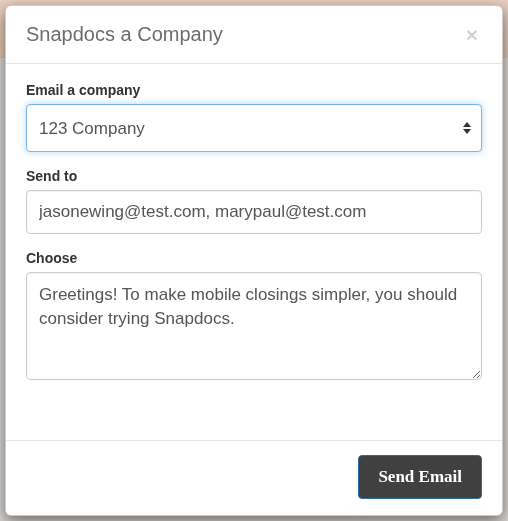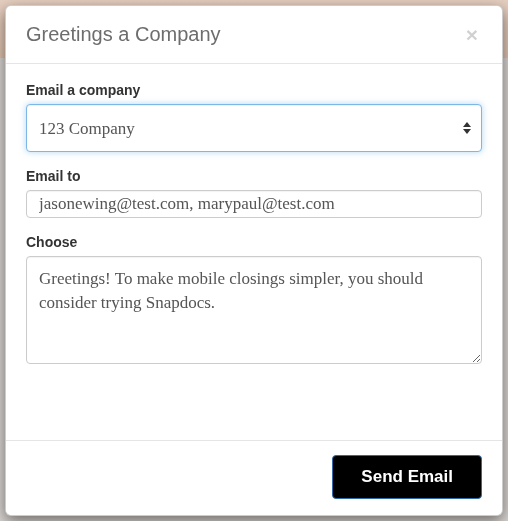--- a/index.html
+++ b/index.html
@@ -62,21 +62,21 @@
     margin-bottom: 6px;
   }
   .form-select, .form-input, .form-textarea {
     width: 100%;
     font-size: 17px;
     color: #555;
     background: #fff;
     border: 1px solid #ccc;
     border-radius: 4px;
     box-shadow: inset 0 1px 1px rgba(0,0,0,0.05);
-    font-family: Liberation Serif, serif;
+    font-family: Liberation Sans, sans-serif;
   }
   .form-select {
     height: 48px;
     padding: 0 30px 0 12px;
     appearance: none;
     -webkit-appearance: none;
     border-color: #7db7e6;
     box-shadow: inset 0 1px 1px rgba(0,0,0,0.06), 0 0 6px rgba(102,175,233,0.5);
     outline: none;
     position: relative;
@@ -100,78 +100,78 @@
     border-right: 4px solid transparent;
     border-bottom: 5px solid #333;
   }
   .caret-down {
     width: 0; height: 0;
     border-left: 4px solid transparent;
     border-right: 4px solid transparent;
     border-top: 5px solid #333;
   }
   .form-input {
-    height: 28px;
+    height: 44px;
     padding: 0 12px;
   }
   .form-textarea {
     height: 108px;
     padding: 10px 12px;
     resize: vertical;
     line-height: 1.4;
   }
   .modal-footer {
     padding: 14px 20px 16px 20px;
     border-top: 1px solid #e5e5e5;
     display: flex;
     justify-content: flex-end;
     background: #fff;
     border-radius: 0 0 6px 6px;
   }
   .btn-primary {
-    background: #000000;
+    background: #404040;
     border: 1px solid #2f6aa8;
     color: #fff;
     font-size: 17px;
     font-weight: 600;
-    padding: 11px 28px;
+    padding: 11px 19px;
     border-radius: 4px;
     cursor: pointer;
-    font-family: Liberation Sans, sans-serif;
+    font-family: Liberation Serif, serif;
   }
 </style>
 </head>
 <body>
 
 <div class="backdrop-top"></div>
 
 <div class="modal">
 
   <div class="modal-header">
-    <h3 class="modal-title">Greetings a Company</h3>
+    <h3 class="modal-title">Snapdocs a Company</h3>
     <button class="close-btn">×</button>
   </div>
 
   <div class="modal-body">
 
     <div class="form-group">
       <label class="form-label">Email a company</label>
       <div class="select-wrap">
         <select class="form-select">
           <option selected="">123 Company</option>
         </select>
         <span class="select-caret">
           <span class="caret-up"></span>
           <span class="caret-down"></span>
         </span>
       </div>
     </div>
 
     <div class="form-group">
-      <label class="form-label">Email to</label>
+      <label class="form-label">Send to</label>
       <input type="text" class="form-input" value="jasonewing@test.com, marypaul@test.com" style="">
     </div>
 
     <div class="form-group" style="margin-bottom:8px;">
       <label class="form-label">Choose</label>
       <textarea class="form-textarea" style="">Greetings! To make mobile closings simpler, you should consider trying Snapdocs.</textarea>
     </div>
 
   </div>
 

